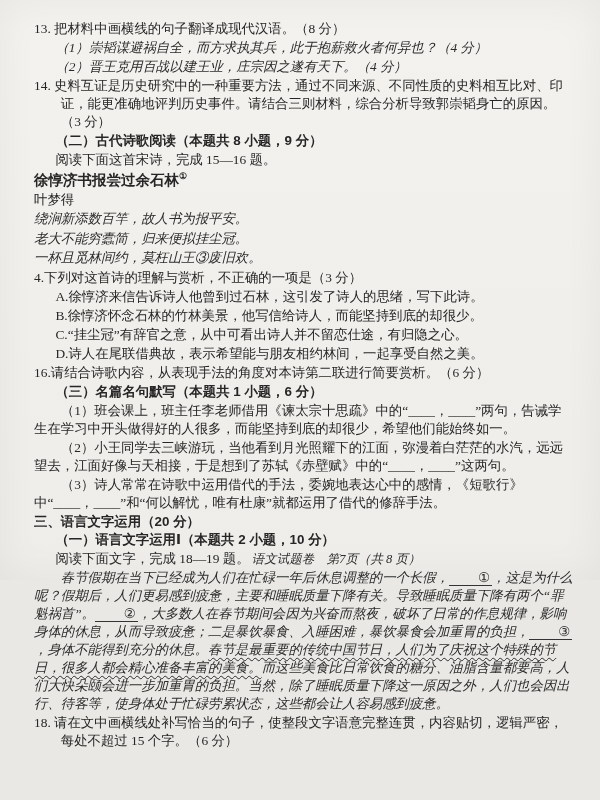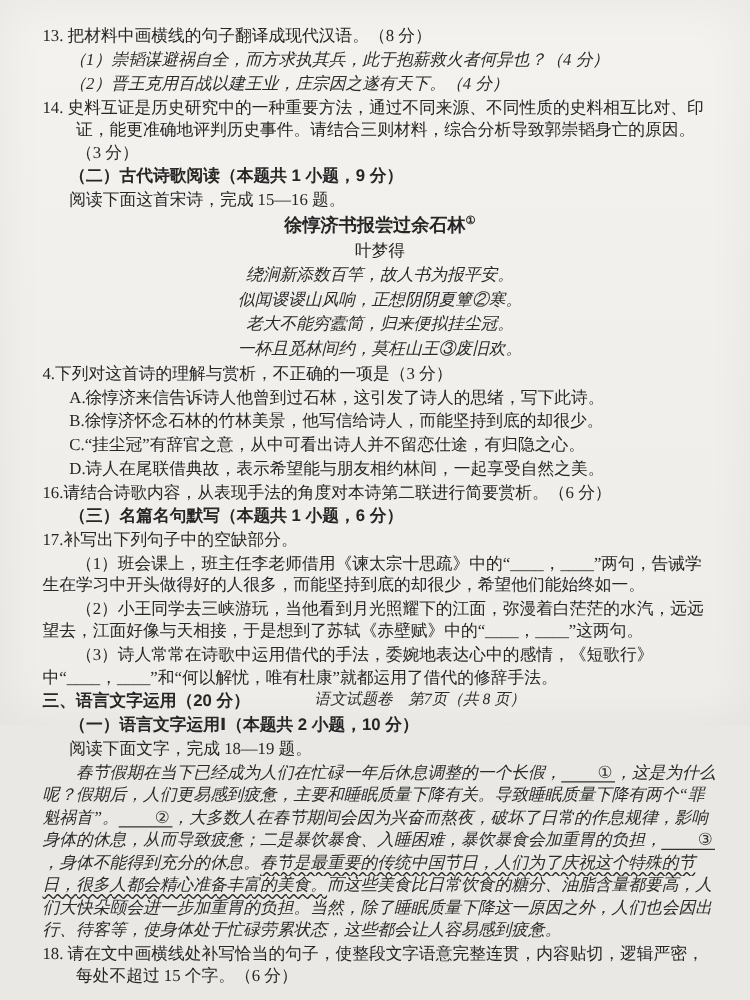--- a/index.html
+++ b/index.html
@@ -17,21 +17,21 @@
     font-size:13.4px;line-height:1.34;
     box-shadow:inset 0 0 40px rgba(0,0,0,0.05);
   }
   p{margin:0 0 1px 0;}
   .hang2{padding-left:2em;text-indent:-2em;}      
   .ind1{padding-left:1.6em;}                      
   .ind-first{text-indent:2em;}                    
   .note{padding-left:3.1em;text-indent:-3.1em;}
   .bold{font-weight:bold;font-family:"Liberation Sans","DejaVu Sans",sans-serif;}
   .kaiti{font-style:italic;color:#2b2b2b;}
-  .center{text-align:center;}
+  .center{text-align:left;}
   .poem-title{font-weight:bold;font-size:14.5px;margin-top:1px;}
   .poem-line{line-height:1.4;}
   .blank{
     display:inline-block;min-width:3.2em;text-align:center;
     border-bottom:1.4px solid #333;line-height:1.05;
     font-style:normal;
   }
   .wavy{
     text-decoration:underline;
     text-decoration-style:wavy;
@@ -48,41 +48,39 @@
 <body>
 
 <div class="page">
 
   <p class="hang2">13. 把材料中画横线的句子翻译成现代汉语。（8 分）</p>
   <p class="ind1 kaiti">（1）崇韬谋避祸自全，而方求执其兵，此于抱薪救火者何异也？（4 分）</p>
   <p class="ind1 kaiti">（2）晋王克用百战以建王业，庄宗因之遂有天下。（4 分）</p>
 
   <p class="hang2">14. 史料互证是历史研究中的一种重要方法，通过不同来源、不同性质的史料相互比对、印证，能更准确地评判历史事件。请结合三则材料，综合分析导致郭崇韬身亡的原因。（3 分）</p>
 
-  <p class="ind1 bold">（二）古代诗歌阅读（本题共 1 小题，9 分）</p>
+  <p class="ind1 bold">（二）古代诗歌阅读（本题共 8 小题，9 分）</p>
   <p class="ind1">阅读下面这首宋诗，完成 15—16 题。</p>
 
   <p class="center poem-title"><span>徐惇济书报尝过余石林</span><span class="sup">①</span></p>
   <p class="center">叶梦得</p>
   <p class="center kaiti poem-line">绕涧新添数百竿，故人书为报平安。</p>
-  <p class="center kaiti poem-line">似闻谡谡山风响，正想阴阴夏簟②寒。</p>
   <p class="center kaiti poem-line">老大不能穷蠹简，归来便拟挂尘冠。</p>
   <p class="center kaiti poem-line">一杯且觅林间约，莫枉山王③废旧欢。</p>
 
 
   <p>4.下列对这首诗的理解与赏析，不正确的一项是（3 分）</p>
   <p class="ind1">A.徐惇济来信告诉诗人他曾到过石林，这引发了诗人的思绪，写下此诗。</p>
   <p class="ind1">B.徐惇济怀念石林的竹林美景，他写信给诗人，而能坚持到底的却很少。</p>
   <p class="ind1">C.“挂尘冠”有辞官之意，从中可看出诗人并不留恋仕途，有归隐之心。</p>
   <p class="ind1">D.诗人在尾联借典故，表示希望能与朋友相约林间，一起享受自然之美。</p>
 
   <p class="hang2">16.请结合诗歌内容，从表现手法的角度对本诗第二联进行简要赏析。（6 分）</p>
 
   <p class="ind1 bold">（三）名篇名句默写（本题共 1 小题，6 分）</p>
-  <p>17.补写出下列句子中的空缺部分。</p>
   <p class="ind-first">（1）班会课上，班主任李老师借用《谏太宗十思疏》中的“____，____”两句，告诫学生在学习中开头做得好的人很多，而能坚持到底的却很少，希望他们能始终如一。</p>
   <p class="ind-first">（2）小王同学去三峡游玩，当他看到月光照耀下的江面，弥漫着白茫茫的水汽，远远望去，江面好像与天相接，于是想到了苏轼《赤壁赋》中的“____，____”这两句。</p>
   <p class="ind-first">（3）诗人常常在诗歌中运用借代的手法，委婉地表达心中的感情，《短歌行》中“____，____”和“何以解忧，唯有杜康”就都运用了借代的修辞手法。</p>
 
   <p class="bold">三、语言文字运用（20 分）</p>
   <p class="ind1 bold">（一）语言文字运用Ⅰ（本题共 2 小题，10 分）</p>
   <p class="ind1">阅读下面文字，完成 18—19 题。</p>
 
   <p class="ind-first kaiti">
     <span>春节假期在当下已经成为人们在忙碌一年后休息调整的一个长假，</span><span class="blank">①</span><span>，这是为什么呢？假期后，人们更易感到疲惫，主要和睡眠质量下降有关。导致睡眠质量下降有两个“罪魁祸首”。</span><span class="blank">②</span><span>，大多数人在春节期间会因为兴奋而熬夜，破坏了日常的作息规律，影响身体的休息，从而导致疲惫；二是暴饮暴食、入睡困难，暴饮暴食会加重胃的负担，</span><span class="blank">③</span><span>，身体不能得到充分的休息。</span><span class="wavy">春节是最重要的传统中国节日，人们为了庆祝这个特殊的节日，很多人都会精心准备丰富的美食。</span><span>而这些美食比日常饮食的糖分、油脂含量都要高，人们大快朵颐会进一步加重胃的负担。当然，除了睡眠质量下降这一原因之外，人们也会因出行、待客等，使身体处于忙碌劳累状态，这些都会让人容易感到疲惫。</span>

